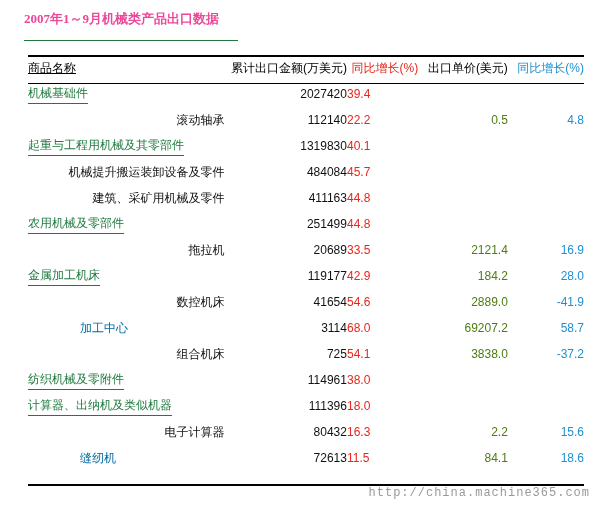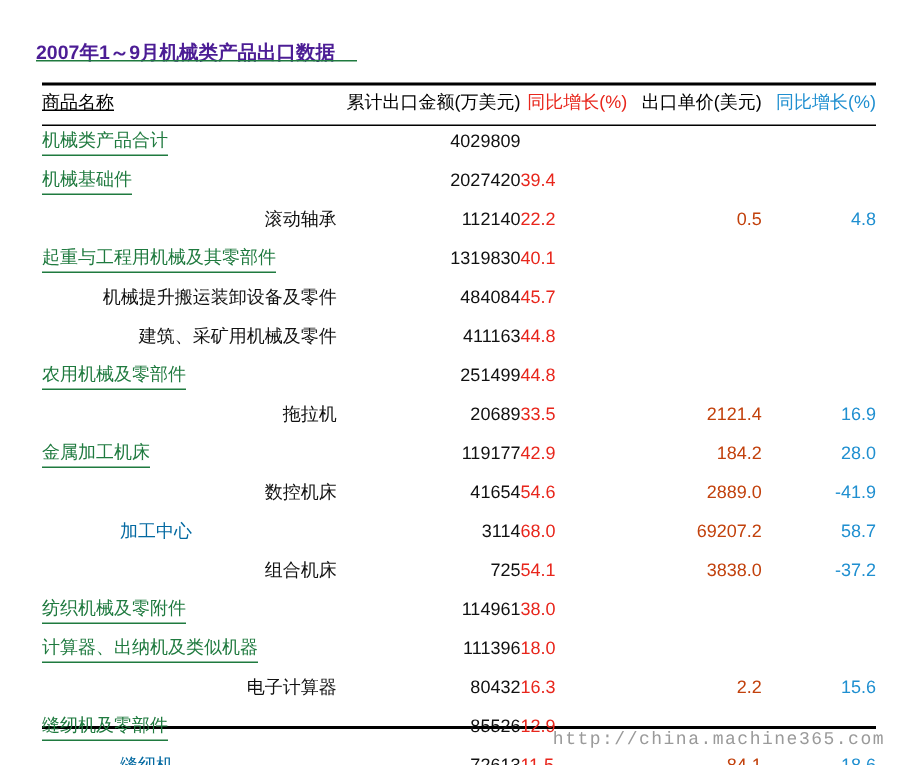--- a/index.html
+++ b/index.html
@@ -15,26 +15,27 @@
   }
   .page {
     position: relative;
     width: 612px;
     height: 510px;
     box-sizing: border-box;
   }
   .title {
     position: absolute;
     left: 24px;
-    top: 26px;
+    top: 10px;
     font-size: 13px;
-    color: #4c1d95;
+    color: #ec4899;
     font-weight: bold;
     letter-spacing: 0px;
     white-space: nowrap;
+    font-family: Liberation Serif, serif;
   }
   .title-underline {
     position: absolute;
     left: 24px;
     top: 40px;
     width: 214px;
     height: 1px;
     background: #1f7a3f;
   }
   table.data {
@@ -101,21 +102,21 @@
   .lvl-1 .c-name { color: #111111; padding-left: 30px; text-align: right; }
   .lvl-2 .c-name { color: #0369a1; padding-left: 52px; }
 
   .name-underline {
     display: inline-block;
     border-bottom: 1px solid currentColor;
     padding-bottom: 1px;
   }
   .val-amt { color: #111111; }
   .val-yoy1 { color: #e8261c; }
-  .val-price { color: #c2410c; }
+  .val-price { color: #4d7c0f; }
   .val-yoy2 { color: #1f8fd0; }
 
   .watermark {
     position: absolute;
     right: 22px;
     bottom: 10px;
     font-family: "Liberation Mono", monospace;
     font-size: 12px;
     color: #9a9a9a;
     letter-spacing: 1px;
@@ -138,27 +139,20 @@
       <tr>
         <th class="c-name">商品名称</th>
         <th class="c-amt">累计出口金额(万美元)</th>
         <th class="c-yoy1"><span class="hdr-red">同比增长</span><span class="hdr-red">(%)</span></th>
         <th class="c-price">出口单价(美元)</th>
         <th class="c-yoy2"><span class="hdr-blue">同比增长</span><span class="hdr-blue">(%)</span></th>
       </tr>
     </thead>
     <tbody id="tbody">
         <tr class="lvl-0">
-          <td class="c-name"><span class="name-underline">机械类产品合计</span></td>
-          <td class="c-amt val-amt">4029809</td>
-          <td class="c-yoy1 val-yoy1"></td>
-          <td class="c-price val-price"></td>
-          <td class="c-yoy2 val-yoy2"></td>
-        </tr>
-        <tr class="lvl-0">
           <td class="c-name"><span class="name-underline">机械基础件</span></td>
           <td class="c-amt val-amt">2027420</td>
           <td class="c-yoy1 val-yoy1">39.4</td>
           <td class="c-price val-price"></td>
           <td class="c-yoy2 val-yoy2"></td>
         </tr>
         <tr class="lvl-1">
           <td class="c-name"><span>滚动轴承</span></td>
           <td class="c-amt val-amt">112140</td>
           <td class="c-yoy1 val-yoy1">22.2</td>
@@ -242,27 +236,20 @@
           <td class="c-price val-price"></td>
           <td class="c-yoy2 val-yoy2"></td>
         </tr>
         <tr class="lvl-1">
           <td class="c-name"><span>电子计算器</span></td>
           <td class="c-amt val-amt">80432</td>
           <td class="c-yoy1 val-yoy1">16.3</td>
           <td class="c-price val-price">2.2</td>
           <td class="c-yoy2 val-yoy2">15.6</td>
         </tr>
-        <tr class="lvl-0">
-          <td class="c-name"><span class="name-underline">缝纫机及零部件</span></td>
-          <td class="c-amt val-amt">85526</td>
-          <td class="c-yoy1 val-yoy1">12.9</td>
-          <td class="c-price val-price"></td>
-          <td class="c-yoy2 val-yoy2"></td>
-        </tr>
         <tr class="lvl-2">
           <td class="c-name"><span>缝纫机</span></td>
           <td class="c-amt val-amt">72613</td>
           <td class="c-yoy1 val-yoy1">11.5</td>
           <td class="c-price val-price">84.1</td>
           <td class="c-yoy2 val-yoy2">18.6</td>
         </tr>
       </tbody>
   </table>
 

